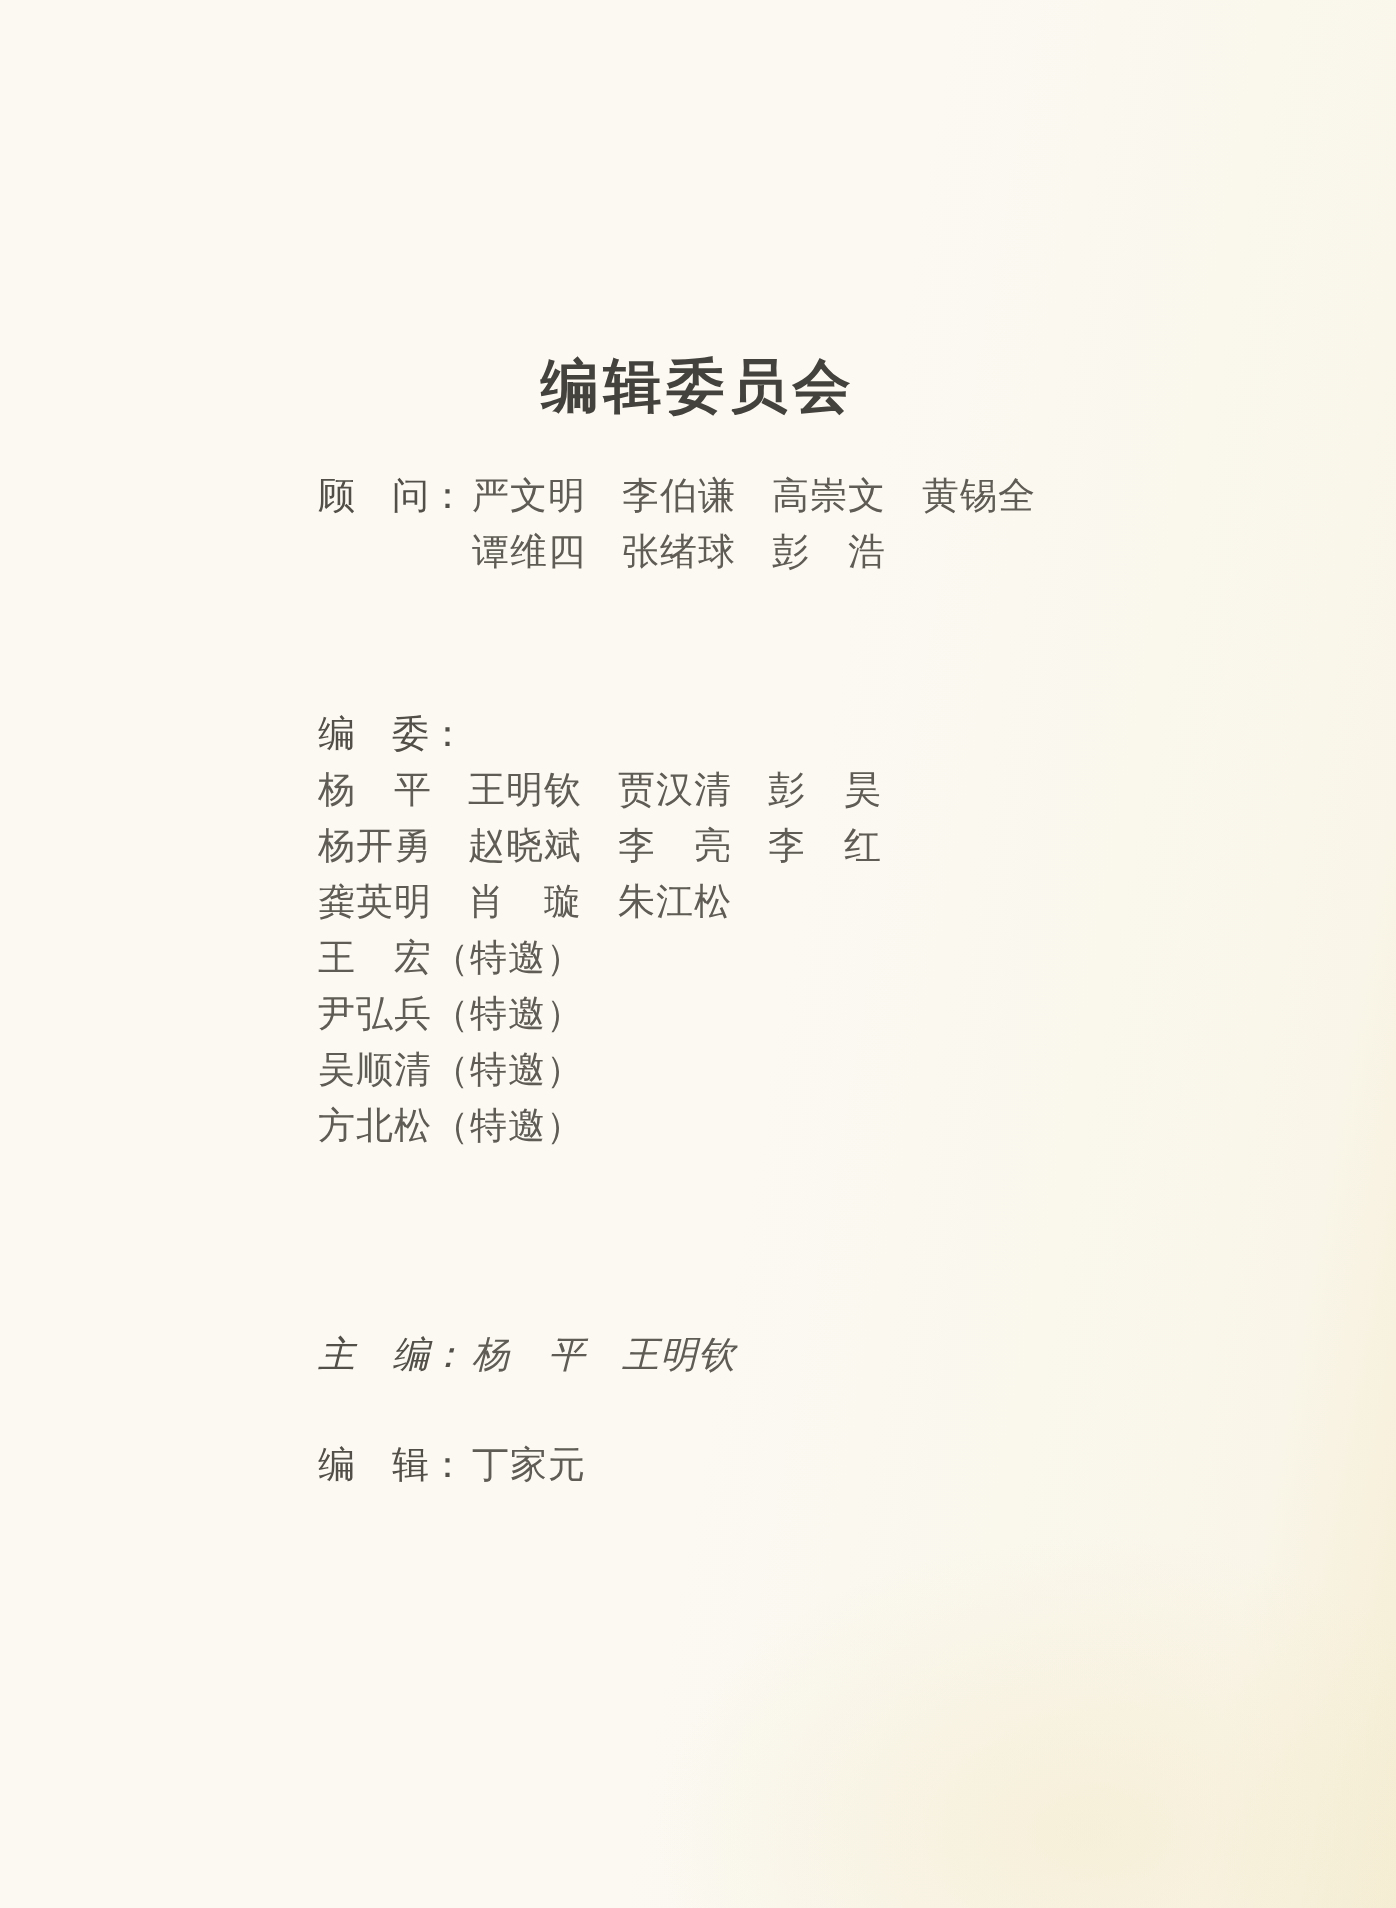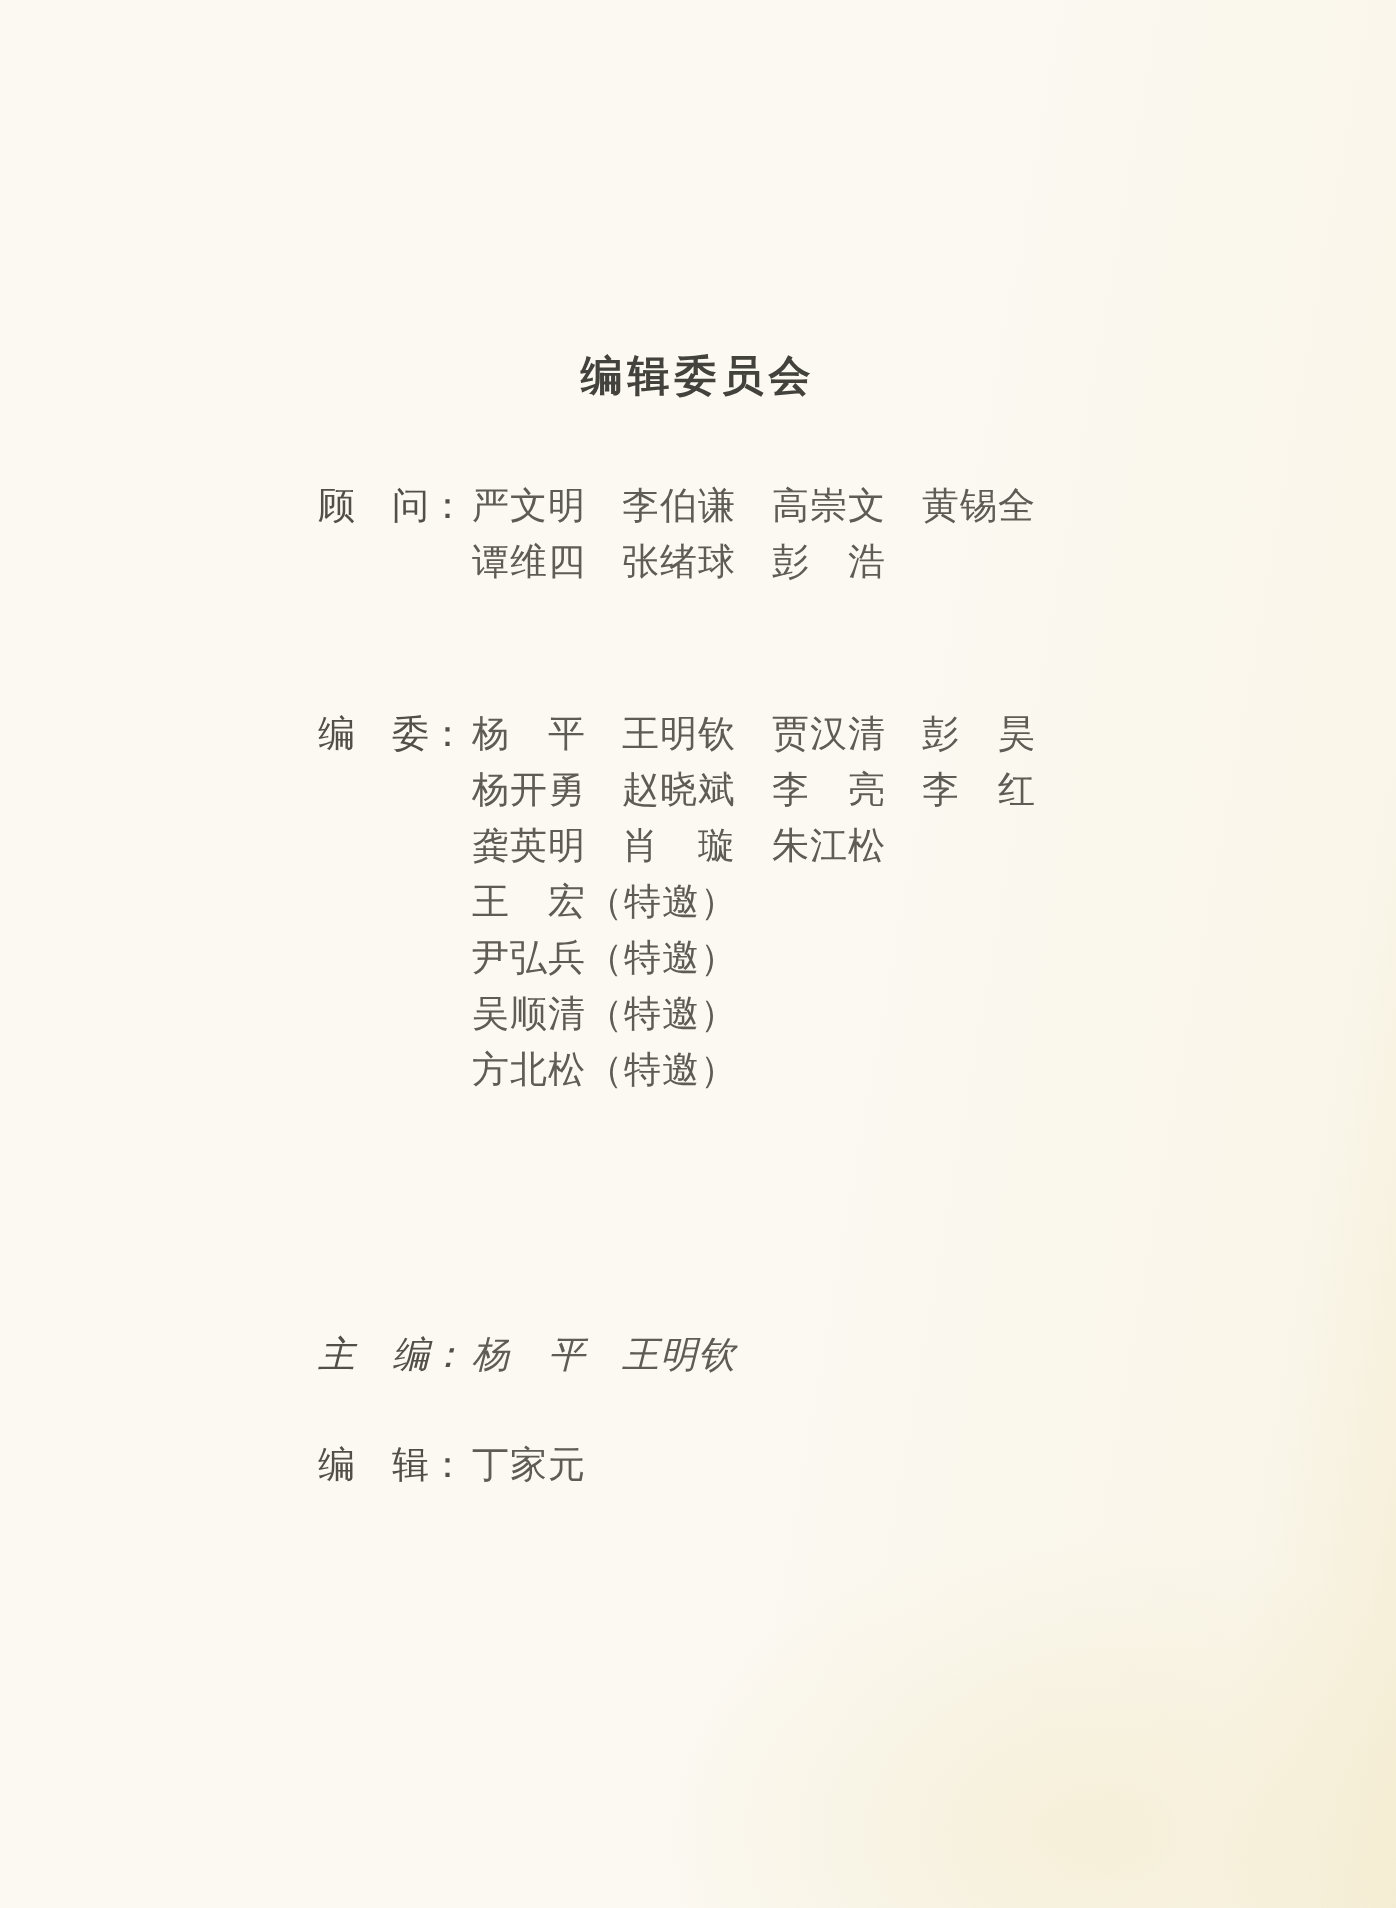--- a/index.html
+++ b/index.html
@@ -24,21 +24,21 @@
   }
 
   .page-title {
     position: absolute;
     top: 348px;
     left: 0;
     width: 1396px;
     margin: 0;
     text-align: center;
     font-family: "Liberation Sans", sans-serif;
-    font-size: 42px;
+    font-size: 58px;
     font-weight: 700;
     letter-spacing: 5px;
     color: #44423c;
   }
 
   .role-section {
     position: absolute;
     left: 318px;
     display: flex;
     align-items: flex-start;
@@ -68,22 +68,22 @@
   }
 
   .name-item {
     font-size: 37px;
     line-height: 56px;
     color: #5e5c54;
     white-space: pre;
     letter-spacing: 1px;
   }
 
-  #sec-advisors { top: 478px; }
-  #sec-board    { top: 706px; }
+  #sec-advisors { top: 468px; }
+  #sec-board    { top: 706px; flex-direction: column; }
   #sec-chief    { top: 1327px; font-style: italic; }
   #sec-editor   { top: 1437px; }
 </style>
 </head>
 <body>
 
 <div class="page">
   <h1 class="page-title">编辑委员会</h1>
 
   <div id="sections-root">

